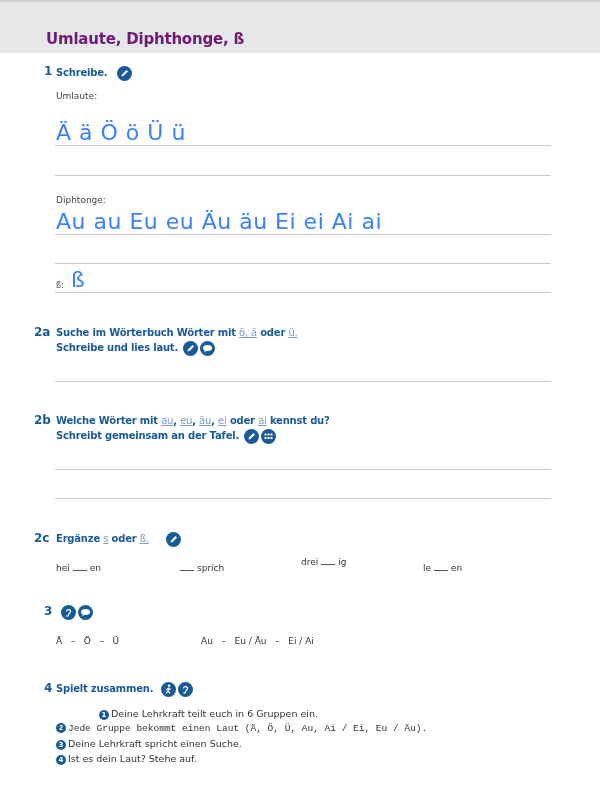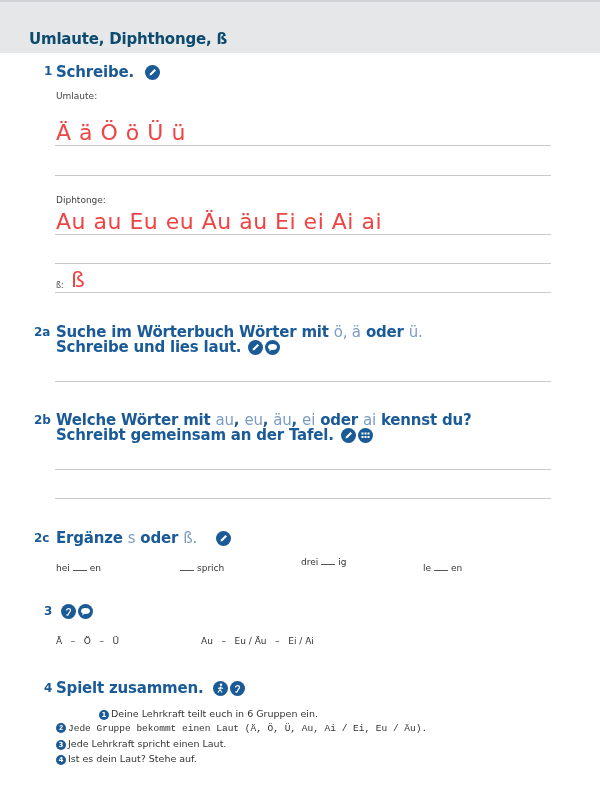--- a/index.html
+++ b/index.html
@@ -1,25 +1,25 @@
 <!DOCTYPE html>
 <html><head>
 <meta charset="utf-8">
 <style>
   * { box-sizing: border-box; margin: 0; padding: 0; }
   html, body { width: 600px; height: 800px; background: #ffffff; overflow: hidden; }
   body { font-family: "DejaVu Sans", sans-serif; position: relative; color: #333; }
   .header-band { position: absolute; left: 0; top: 0; width: 600px; height: 53px; background: #e6e7e9; border-top: 2px solid #cfd1d4; }
-  .page-title { position: absolute; left: 29px; top: 30px; font-size: 15px; font-weight: bold; color: #0c4a6e; letter-spacing: -0.2px; }
+  .page-title { position: absolute; left: 46px; top: 30px; font-size: 15px; font-weight: bold; color: #701a75; letter-spacing: -0.2px; }
   .task-num { position: absolute; font-size: 12px; font-weight: bold; color: #1a5a96; }
-  .task-text { position: absolute; font-size: 15px; font-weight: bold; color: #1a5a96; line-height: 15px; letter-spacing: -0.2px; white-space: nowrap; }
-  .hl { color: #7b9cc4; font-weight: normal; }
+  .task-text { position: absolute; font-size: 10px; font-weight: bold; color: #1a5a96; line-height: 15px; letter-spacing: -0.2px; white-space: nowrap; }
+  .hl { color: #7b9cc4; font-weight: normal; text-decoration: underline; }
   .label { position: absolute; font-size: 9px; color: #444; }
   .line { position: absolute; left: 55px; width: 496px; height: 1px; background: #c8c9cc; }
-  .trace { position: absolute; font-size: 22px; color: #ef4444; font-weight: normal; white-space: nowrap; letter-spacing: 0.5px; }
+  .trace { position: absolute; font-size: 22px; color: #3b82f6; font-weight: normal; white-space: nowrap; letter-spacing: 0.5px; }
   .icon { display: inline-block; width: 15px; height: 15px; border-radius: 50%; background: #1a5a96; vertical-align: middle; position: relative; margin-left: 2px; }
   .icon svg { position: absolute; left: 0; top: 0; width: 15px; height: 15px; }
   .body-text { position: absolute; font-size: 9px; color: #333; white-space: nowrap; }
   .blank { display: inline-block; width: 14px; border-bottom: 1px solid #555; margin: 0 3px; vertical-align: baseline; }
   .step { position: absolute; left: 56px; font-size: 9.5px; color: #333; white-space: nowrap; }
   .step-num { display: inline-block; width: 10px; height: 10px; border-radius: 50%; background: #1a5a96; color: #fff; font-size: 7px; font-weight: bold; text-align: center; line-height: 10px; margin-right: 2px; vertical-align: middle; }
 </style>
 </head>
 <body>
 
@@ -146,17 +146,17 @@
       </svg>
   </span>
 </div>
 <div class="step" style="top:708px;padding-left:43px;">
   <span class="step-num">1</span><span>Deine Lehrkraft teilt euch in 6 Gruppen ein.</span>
 </div>
 <div class="step" style="top:723px;font-family:Liberation Mono, monospace;">
   <span class="step-num">2</span><span>Jede Gruppe bekommt einen Laut (Ä, Ö, Ü, Au, Ai / Ei, Eu / Äu).</span>
 </div>
 <div class="step" style="top:738px;">
-  <span class="step-num">3</span><span>Jede Lehrkraft spricht einen Laut.</span>
+  <span class="step-num">3</span><span>Deine Lehrkraft spricht einen Suche.</span>
 </div>
 <div class="step" style="top:753px;">
   <span class="step-num">4</span><span>Ist es dein Laut? Stehe auf.</span>
 </div>
 
 </body></html>

